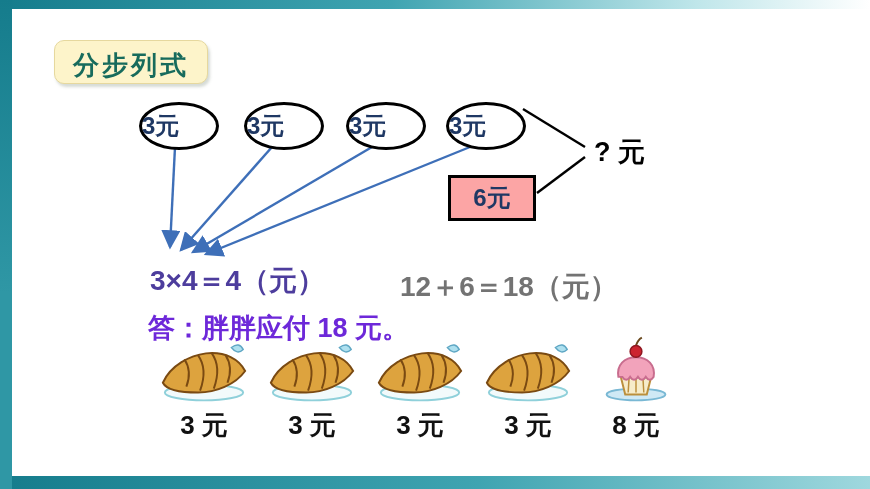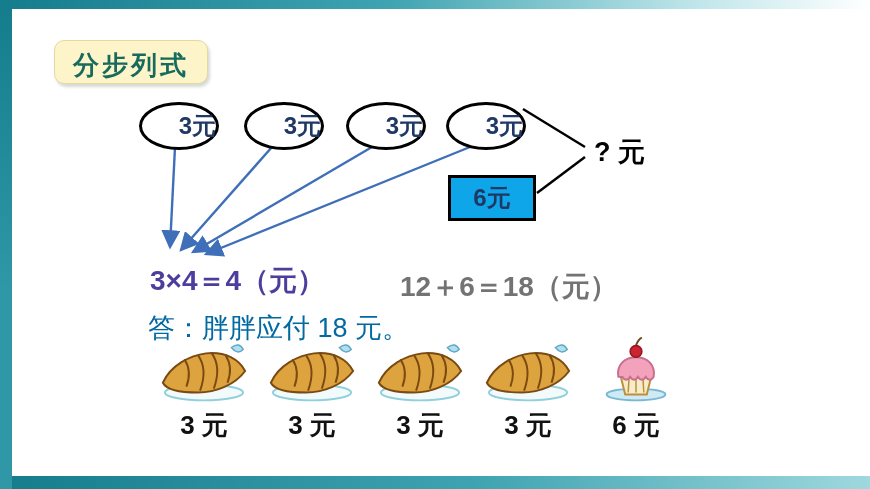--- a/index.html
+++ b/index.html
@@ -32,48 +32,48 @@
     box-shadow:2px 3px 3px rgba(90,110,90,.25);
     display:flex;align-items:flex-end;justify-content:center;
   }
   .badge span{
     color:#176b5c;font-size:26px;font-weight:700;letter-spacing:3px;
   }
   
   .oval{
     position:absolute;top:102px;width:74px;height:42px;
     border:3px solid #000;border-radius:50%;
-    display:flex;align-items:center;justify-content:flex-end;
+    display:flex;align-items:center;justify-content:flex-start;
     background:#fff;
   }
   .oval span,.price-box span{color:#1f3864;font-size:24px;font-weight:700;}
   .oval-1{left:139px;} .oval-2{left:244px;} .oval-3{left:346px;} .oval-4{left:446px;}
   .price-box{
     position:absolute;left:448px;top:175px;width:82px;height:40px;
-    border:3px solid #000;background:#0ea5e9;
+    border:3px solid #000;background:#fca5a5;
     display:flex;align-items:center;justify-content:center;
   }
   .question{
     position:absolute;left:594px;top:134px;
     font-size:27px;font-weight:700;color:#000;
   }
   
   .overlay{position:absolute;left:0;top:0;pointer-events:none;}
   
   .eq1{
     position:absolute;left:150px;top:262px;
     font-size:28px;font-weight:700;color:#4d3d9d;white-space:nowrap;
   }
   .eq2{
     position:absolute;left:400px;top:268px;
     font-size:28px;font-weight:700;color:#737373;white-space:nowrap;
   }
   .answer{
     position:absolute;left:148px;top:310px;
-    font-size:27px;font-weight:400;color:#0369a1;white-space:nowrap;
+    font-size:27px;font-weight:700;color:#6d28d9;white-space:nowrap;
   }
   
   .items{
     position:absolute;left:150px;top:336px;width:540px;
     display:flex;
   }
   .item{
     width:108px;display:flex;flex-direction:column;align-items:center;
   }
   .item .icon{width:94px;height:68px;}
@@ -192,17 +192,17 @@
       <svg class="icon" viewBox="0 0 96 66">
         <ellipse cx="48" cy="58" rx="30" ry="6" fill="#cfe9f5" stroke="#79b8d4" stroke-width="2"></ellipse>
         <path d="M32 38 L64 38 L59 58 L37 58 Z" fill="#f6ecca" stroke="#bb8f3c" stroke-width="2"></path>
         <line x1="41" y1="40" x2="40" y2="56" stroke="#bb8f3c" stroke-width="1.5"></line>
         <line x1="48" y1="40" x2="48" y2="56" stroke="#bb8f3c" stroke-width="1.5"></line>
         <line x1="55" y1="40" x2="56" y2="56" stroke="#bb8f3c" stroke-width="1.5"></line>
         <path d="M30 40 C28 28 36 20 48 20 C60 20 68 28 66 40 Q62 46 58 40 Q54 46 50 40 Q46 46 42 40 Q38 46 34 40 Z" fill="#f2a3bb" stroke="#c86d8e" stroke-width="2"></path>
         <path d="M48 8 q2 -6 6 -8" fill="none" stroke="#6b4a1f" stroke-width="2"></path>
         <circle cx="48" cy="14" r="6" fill="#cc2430" stroke="#8e1620" stroke-width="1.5"></circle>
       </svg>
-      <div class="price">6 元</div>
+      <div class="price">8 元</div>
     </div>
 
   </div>
 </div>
 
 </body></html>

